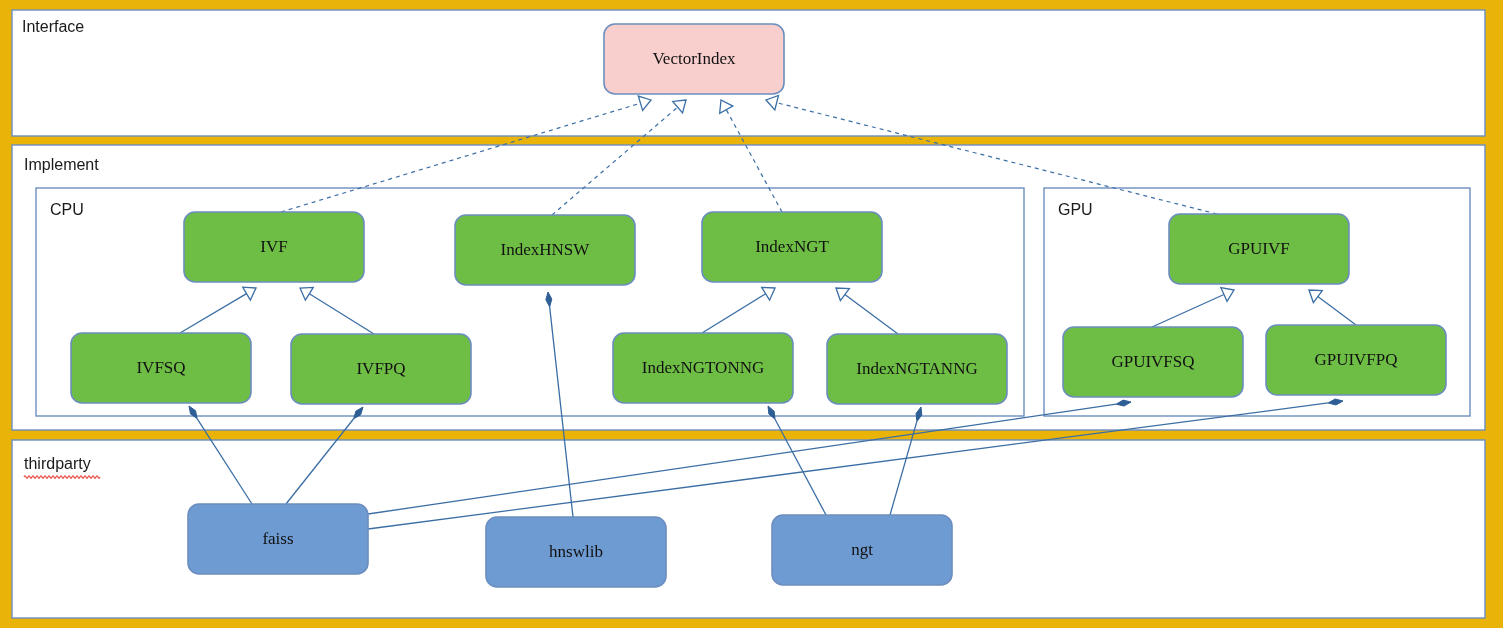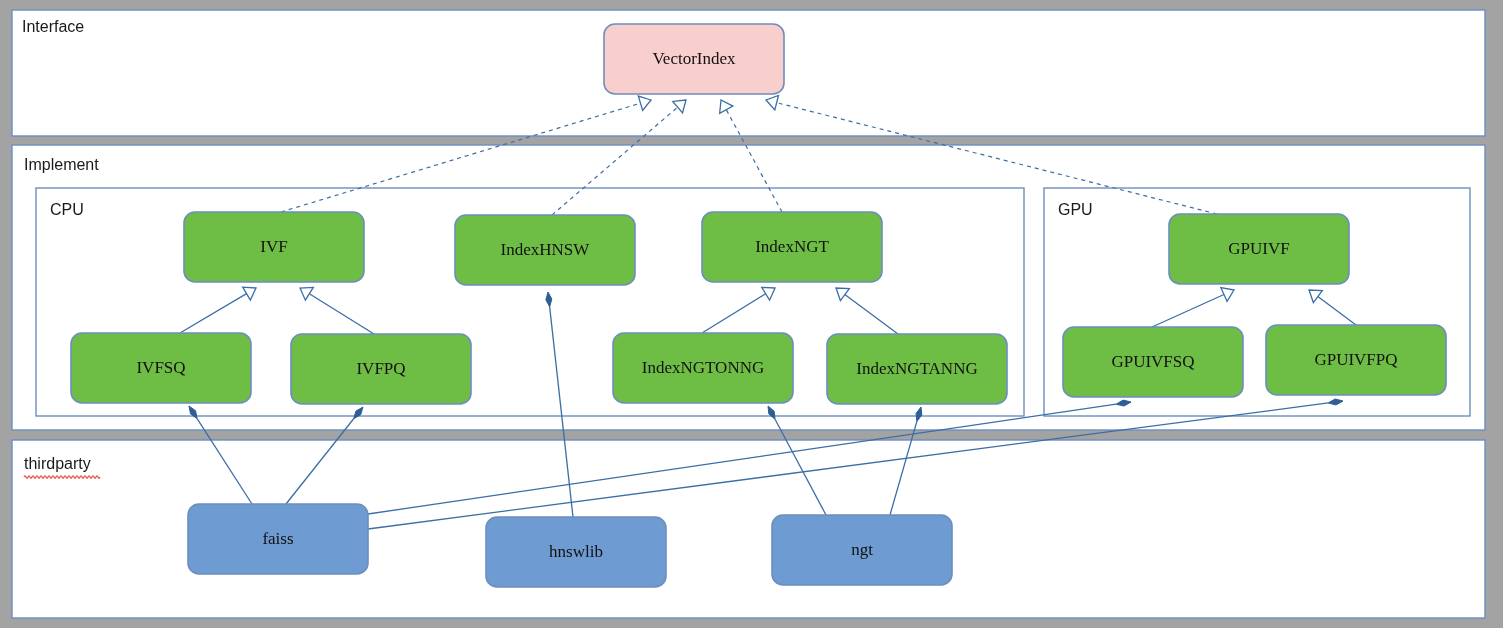--- a/index.html
+++ b/index.html
@@ -11,21 +11,21 @@
   body {
     font-family: "Liberation Sans", sans-serif;
     width: 1503px;
     height: 628px;
     overflow: hidden;
   }
   #diagram-root {
     position: relative;
     width: 1503px;
     height: 628px;
-    background: #a3a3a3;
+    background: #eab308;
   }
   svg#diagram-canvas {
     position: absolute;
     left: 0;
     top: 0;
     width: 1503px;
     height: 628px;
     display: block;
   }
   .container-rect {

